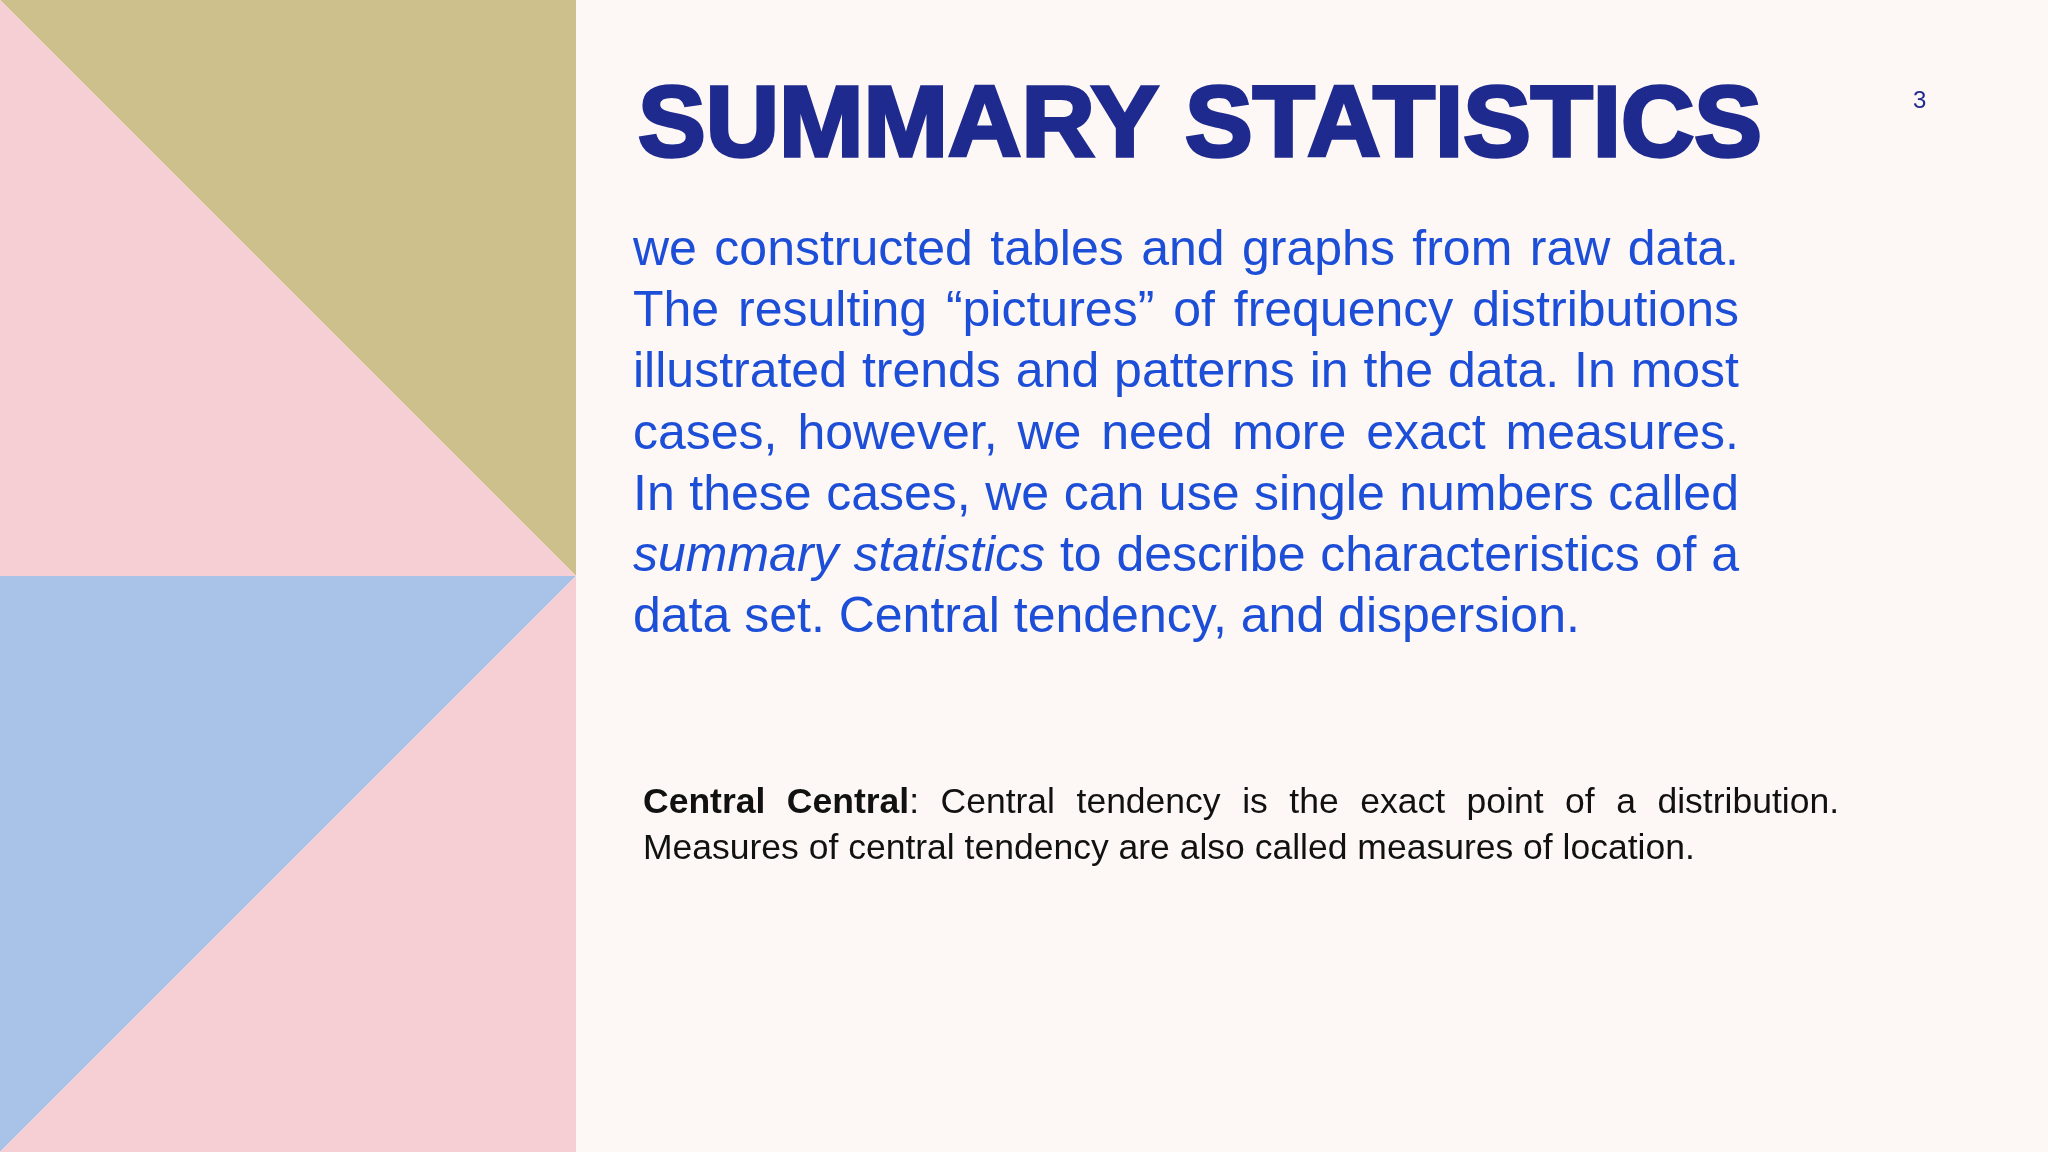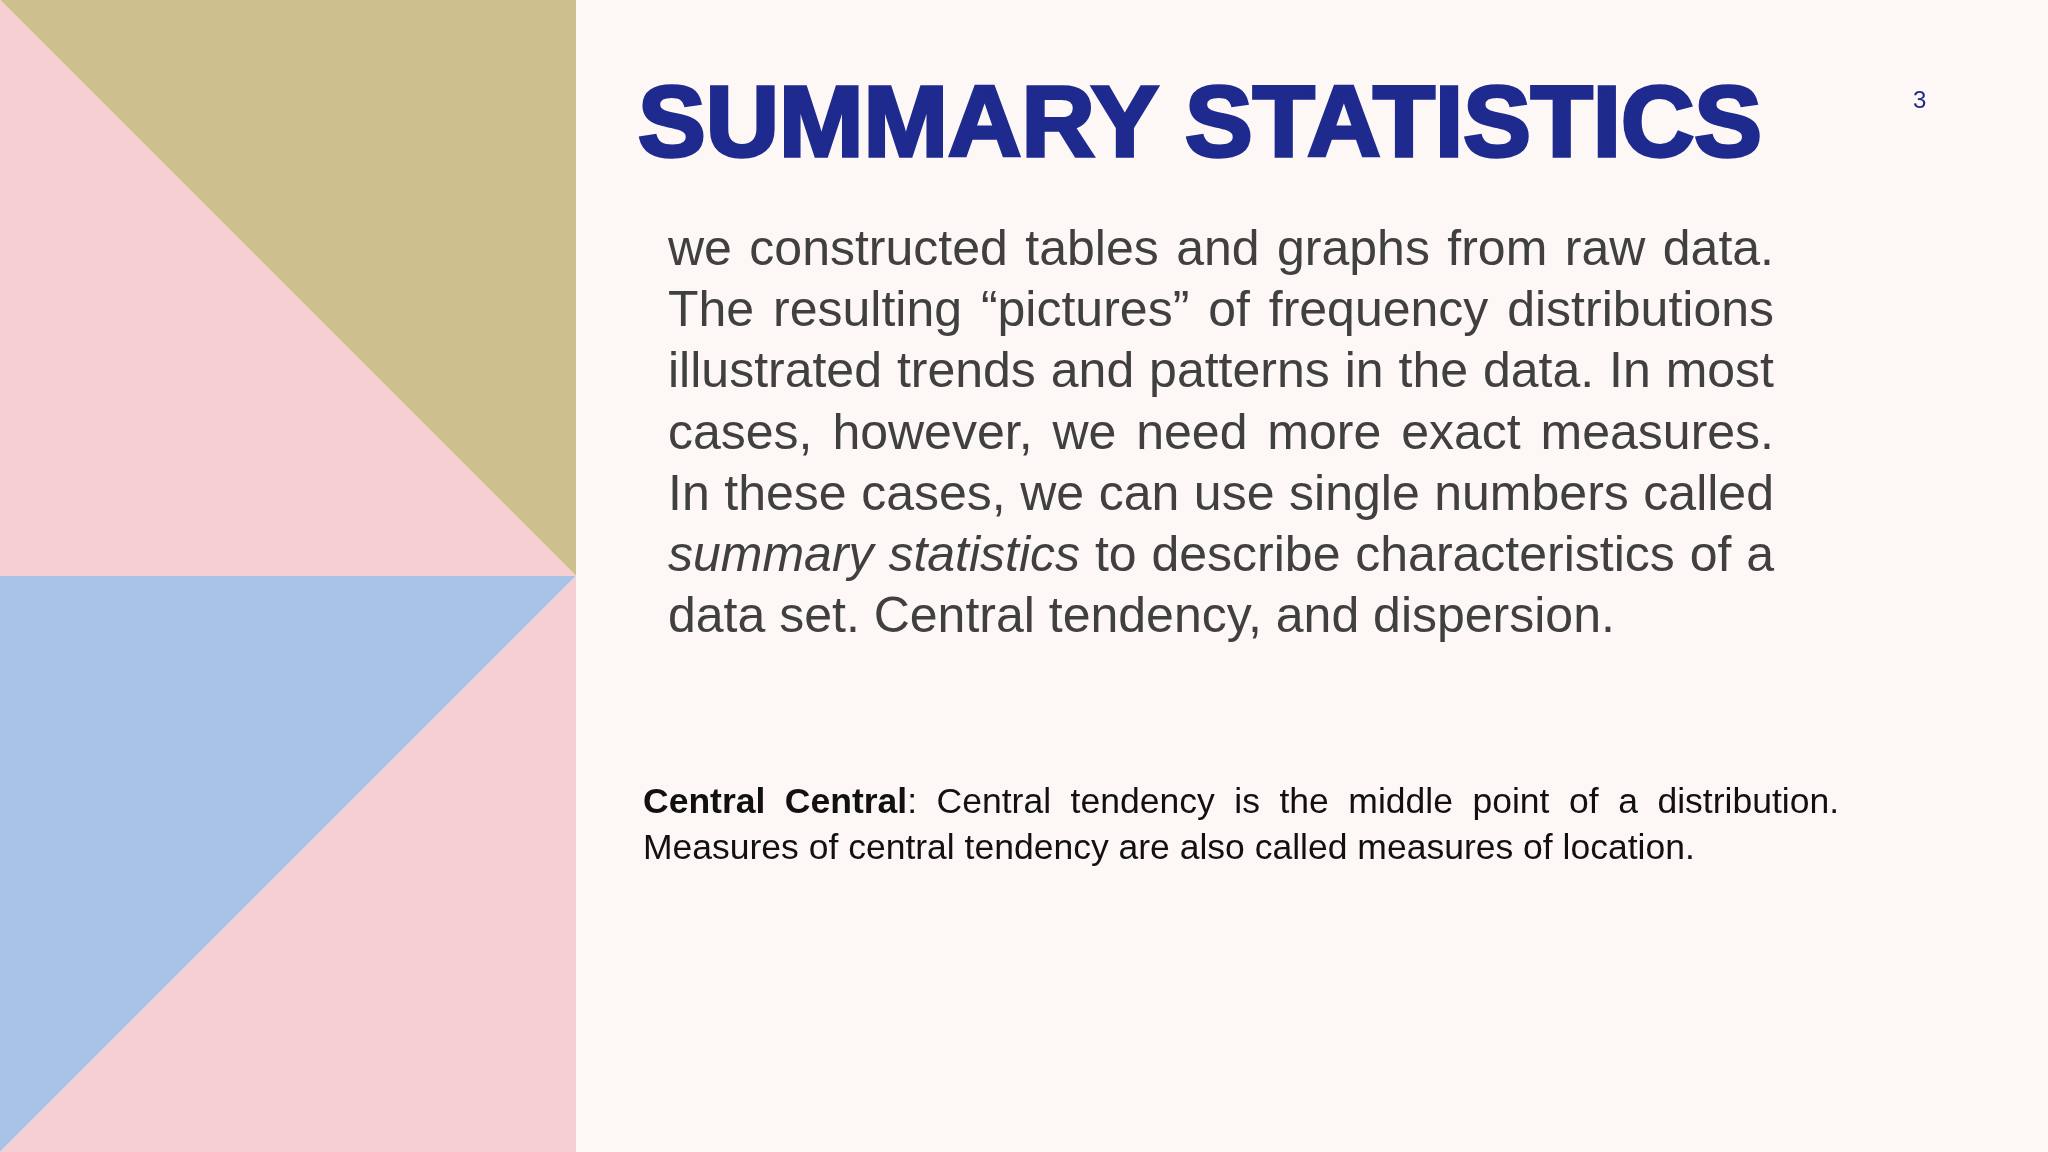--- a/index.html
+++ b/index.html
@@ -45,27 +45,27 @@
     .page-number {
       position: absolute;
       left: 1913px;
       top: 86px;
       font-size: 24px;
       line-height: 28px;
       color: #1f2a8f;
     }
     .body-paragraph {
       position: absolute;
-      left: 668px;
+      left: 633px;
       top: 218px;
       width: 1106px;
       margin: 0;
       font-size: 50px;
       line-height: 61.2px;
-      color: #404040;
+      color: #1d4ed8;
       text-align: justify;
     }
     .body-paragraph em {
       font-style: italic;
     }
     .definition-paragraph {
       position: absolute;
       left: 643px;
       top: 778px;
       width: 1196px;
@@ -90,13 +90,13 @@
     <polygon points="576,576 576,1152 0,1152" fill="#f5cfd4"></polygon>
   </svg>
 </div>
 
 <h1 class="slide-title">SUMMARY STATISTICS</h1>
 
 <div class="page-number">3</div>
 
 <p class="body-paragraph"><span>we constructed tables and graphs from raw data. The resulting “pictures” of frequency distributions illustrated trends and patterns in the data. In most cases, however, we need more exact measures. In these cases, we can use single numbers called </span><em>summary statistics</em><span> to describe characteristics of a data set. Central tendency, and dispersion.</span></p>
 
-<p class="definition-paragraph"><span class="definition-term">Central Central</span><span>:</span><span> Central tendency is the middle point of a distribution. Measures of central tendency are also called measures of location.</span></p>
+<p class="definition-paragraph"><span class="definition-term">Central Central</span><span>:</span><span> Central tendency is the exact point of a distribution. Measures of central tendency are also called measures of location.</span></p>
 
 </body></html>

